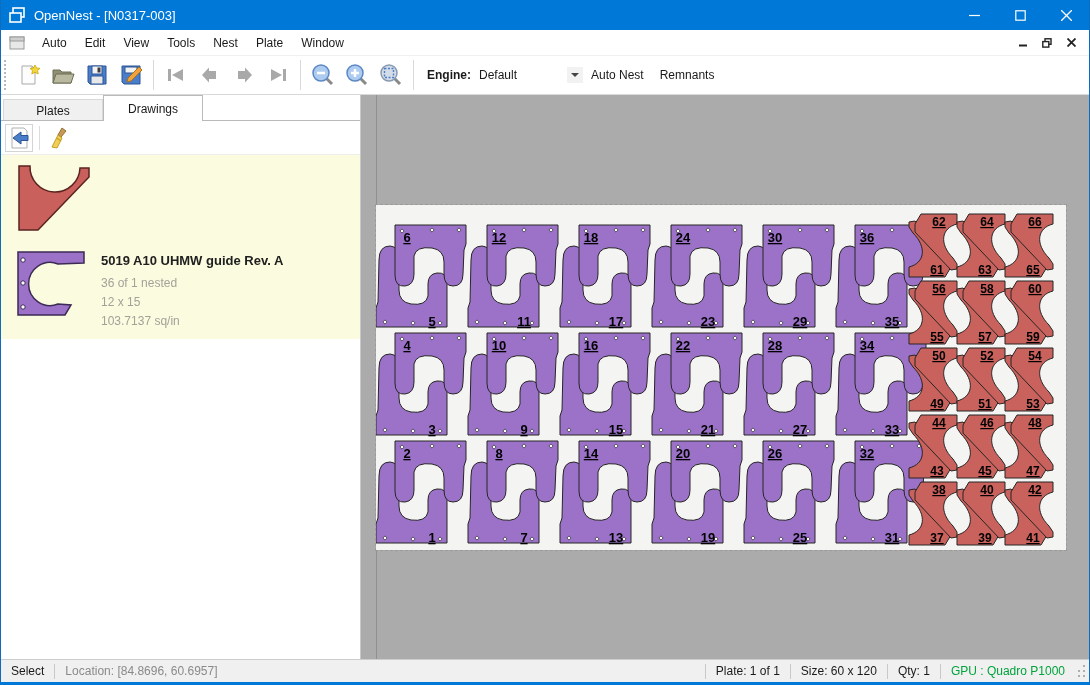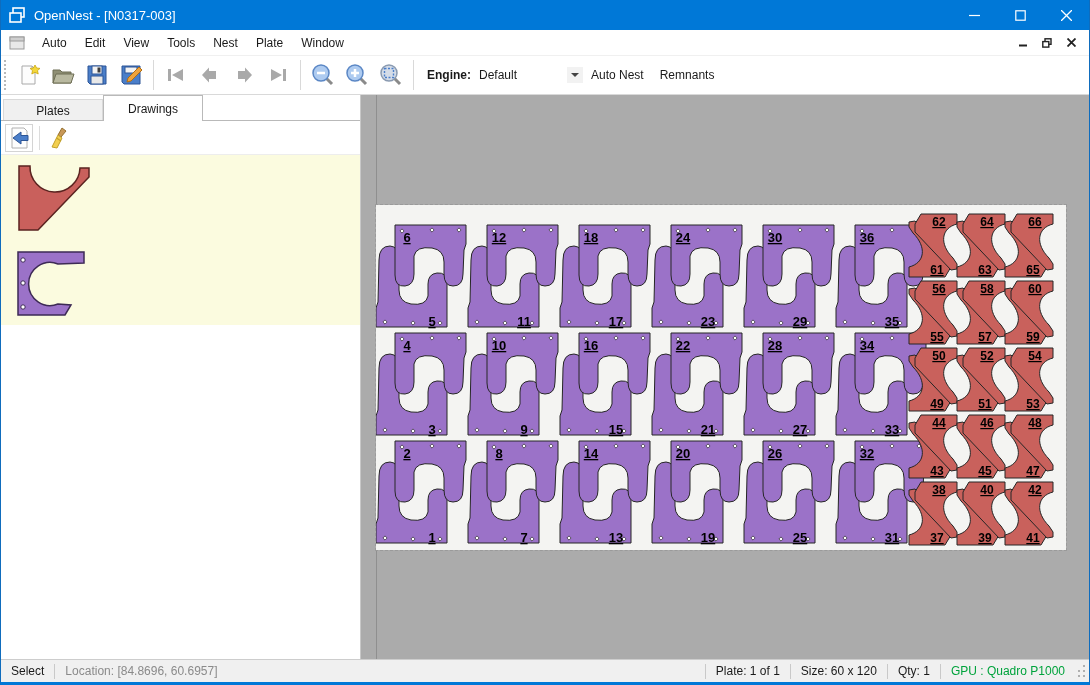--- a/index.html
+++ b/index.html
@@ -262,20 +262,26 @@
 
           <div class="draw-item">
             <div class="draw-thumb">
               <svg width="70" height="66" viewBox="0 0 70 66">
                 <path d="M1,1 L67,1 L67,12 L41,13 A21.5,21.5 0 1 0 41,53 L54,54 L48,64 L1,64 Z" stroke="#3d2a55" stroke-width="1.5" fill="#9b72c8"></path>
                 <circle cx="6" cy="9" r="2.2" fill="#fff" stroke="#3d2a55"></circle>
                 <circle cx="6" cy="32" r="2.2" fill="#fff" stroke="#3d2a55"></circle>
                 <circle cx="6" cy="56" r="2.2" fill="#fff" stroke="#3d2a55"></circle>
               </svg>
             </div>
+            <div class="draw-info">
+              <div class="draw-title">5019 A10 UHMW guide Rev. A</div>
+              <div class="draw-meta">36 of 1 nested</div>
+              <div class="draw-meta">12 x 15</div>
+              <div class="draw-meta">103.7137 sq/in</div>
+            </div>
           </div>
 
         </div>
       </div>
     </div>
 
     <div class="canvas">
       <div class="guide-line"></div>
       <div class="plate">
         <svg id="nest-svg" width="690" height="345" viewBox="0 0 690 345">

